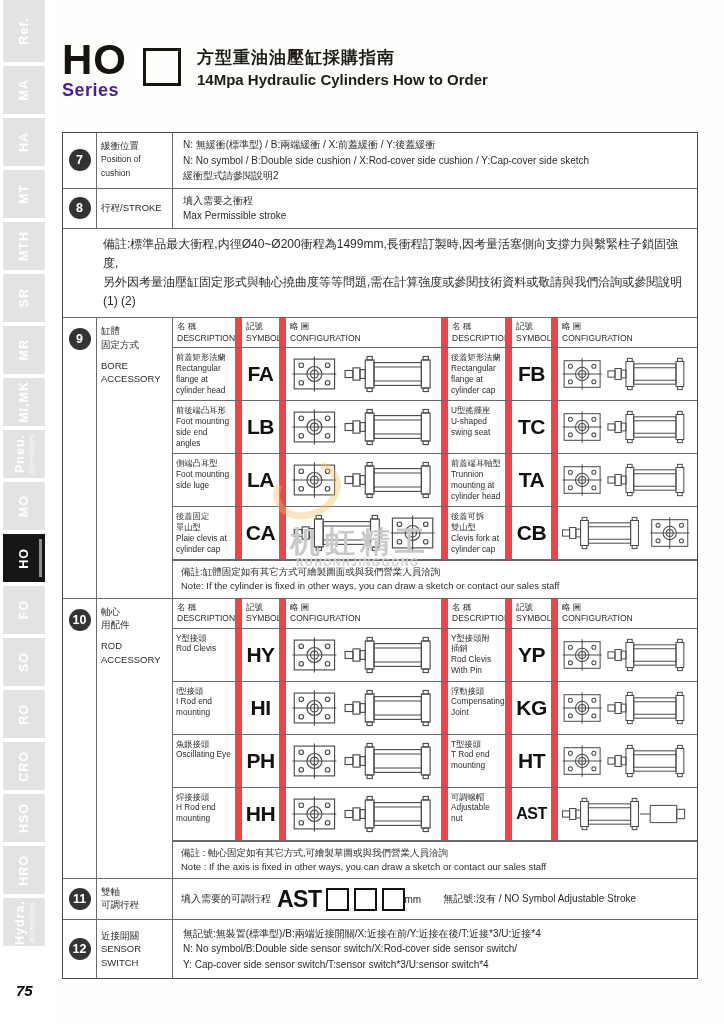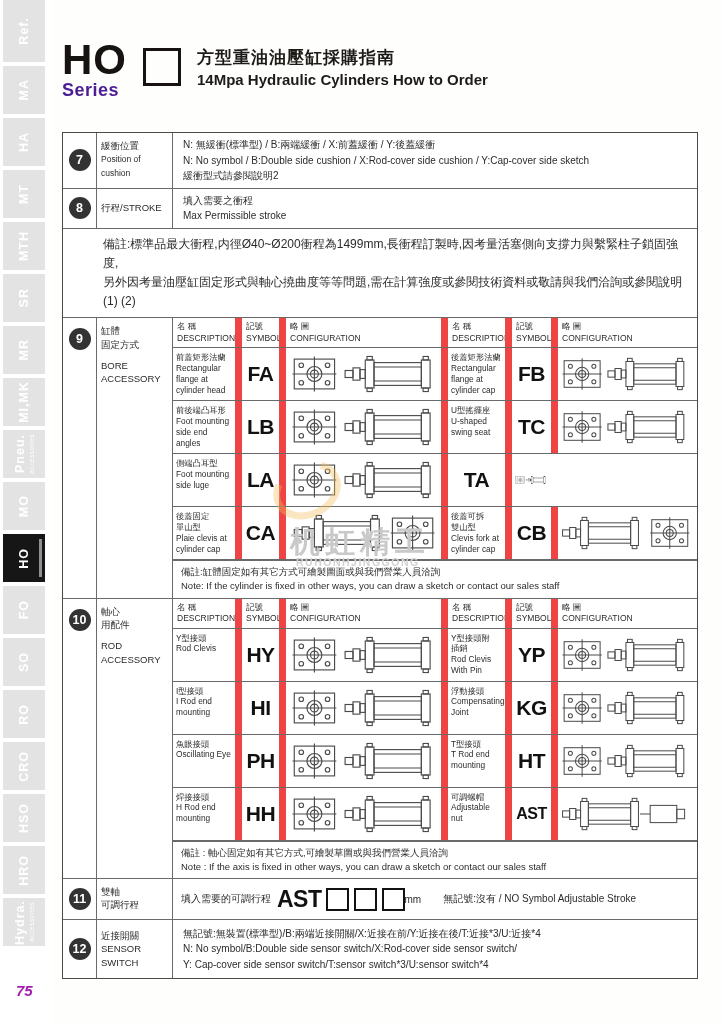--- a/index.html
+++ b/index.html
@@ -9,21 +9,21 @@
   .sidebar{position:absolute;left:0;top:0;width:52px;height:100%;background:#fff;}
   .tab{width:42px;height:48px;margin:0 0 4px 3px;background:#e3e3e3;color:#fff;
        display:flex;align-items:center;justify-content:center;position:relative;}
   .tab.tall{height:62px;}
   .tab .vtxt{writing-mode:vertical-rl;transform:rotate(180deg);font-weight:bold;
        font-size:12.5px;letter-spacing:1px;white-space:nowrap;}
   .tab .vsub{writing-mode:vertical-rl;transform:rotate(180deg);font-size:6.5px;
        letter-spacing:.5px;margin-left:1px;}
   .tab.active{background:#161616;}
   .tab.active::after{content:"";position:absolute;right:3px;top:5px;bottom:5px;width:3px;background:#8f8f8f;}
-  .pagenum{position:absolute;left:16px;top:982px;font-size:15px;font-weight:bold;font-style:italic;color:#a21caf;}
+  .pagenum{position:absolute;left:16px;top:982px;font-size:15px;font-weight:bold;font-style:italic;color:#000000;}
   
   .hdr{position:absolute;left:62px;top:42px;display:flex;align-items:flex-start;}
   .hdr-code{font-size:42px;font-weight:900;line-height:.85;letter-spacing:1px;color:#171310;}
   .hdr-series{font-size:18px;font-weight:bold;color:#4c1d95;margin-top:2px;letter-spacing:.5px;}
   .hdr-box{width:32px;height:32px;border:3px solid #171310;margin:6px 16px 0 16px;}
   .hdr-titles{margin-top:4px;}
   .hdr-zh{font-size:17px;font-weight:bold;letter-spacing:1px;color:#1d1a17;}
   .hdr-en{font-size:15px;font-weight:bold;color:#1d1a17;margin-top:2px;}
   
   .table{position:absolute;left:62px;top:132px;width:634px;border:1.5px solid #4a4a4a;background:#fff;}
@@ -263,20 +263,21 @@
         </div>
         <div class="irow data">
           <div class="ic iname"><span>側端凸耳型</span><br><span>Foot mounting side luge</span></div>
           <div class="ic isym">LA</div>
           <div class="ic icfg">
               <svg viewBox="0 0 170 44">
                 <use href="#fv" x="6" y="2"></use>
                 <use href="#sv" x="64" y="2"></use>
               </svg>
             </div>
+          <div class="ic iname"><span>前蓋端耳軸型</span><br><span>Trunnion mounting at cylinder head</span></div>
           <div class="ic isym">TA</div>
           <div class="ic icfg">
               <svg viewBox="0 0 170 44">
                 <use href="#fv" x="4" y="2"></use>
                 <use href="#sv" x="60" y="2"></use>
               </svg>
             </div>
         </div>
         <div class="irow data">
           <div class="ic iname"><span>後蓋固定

